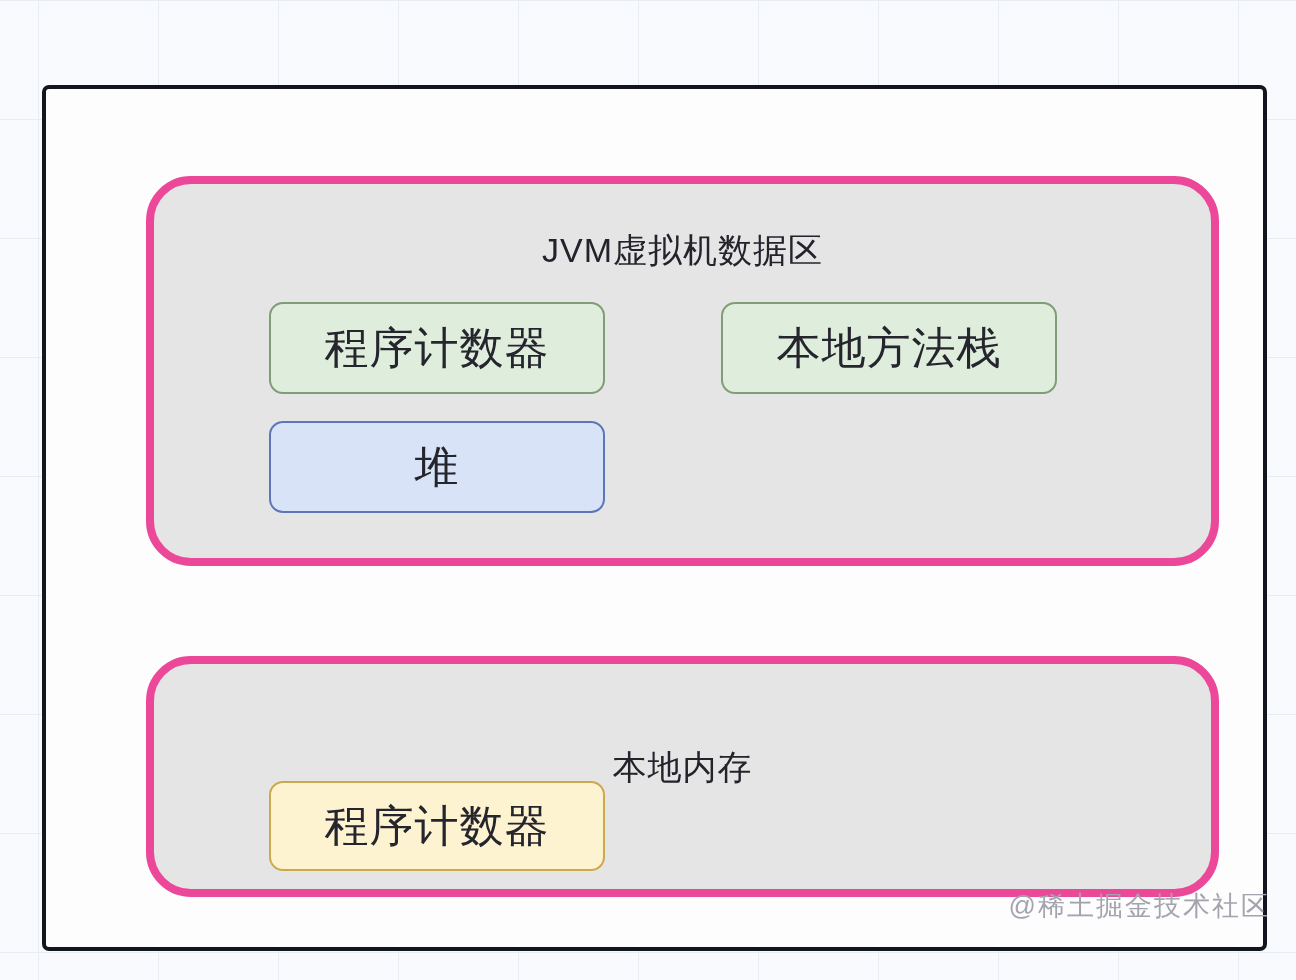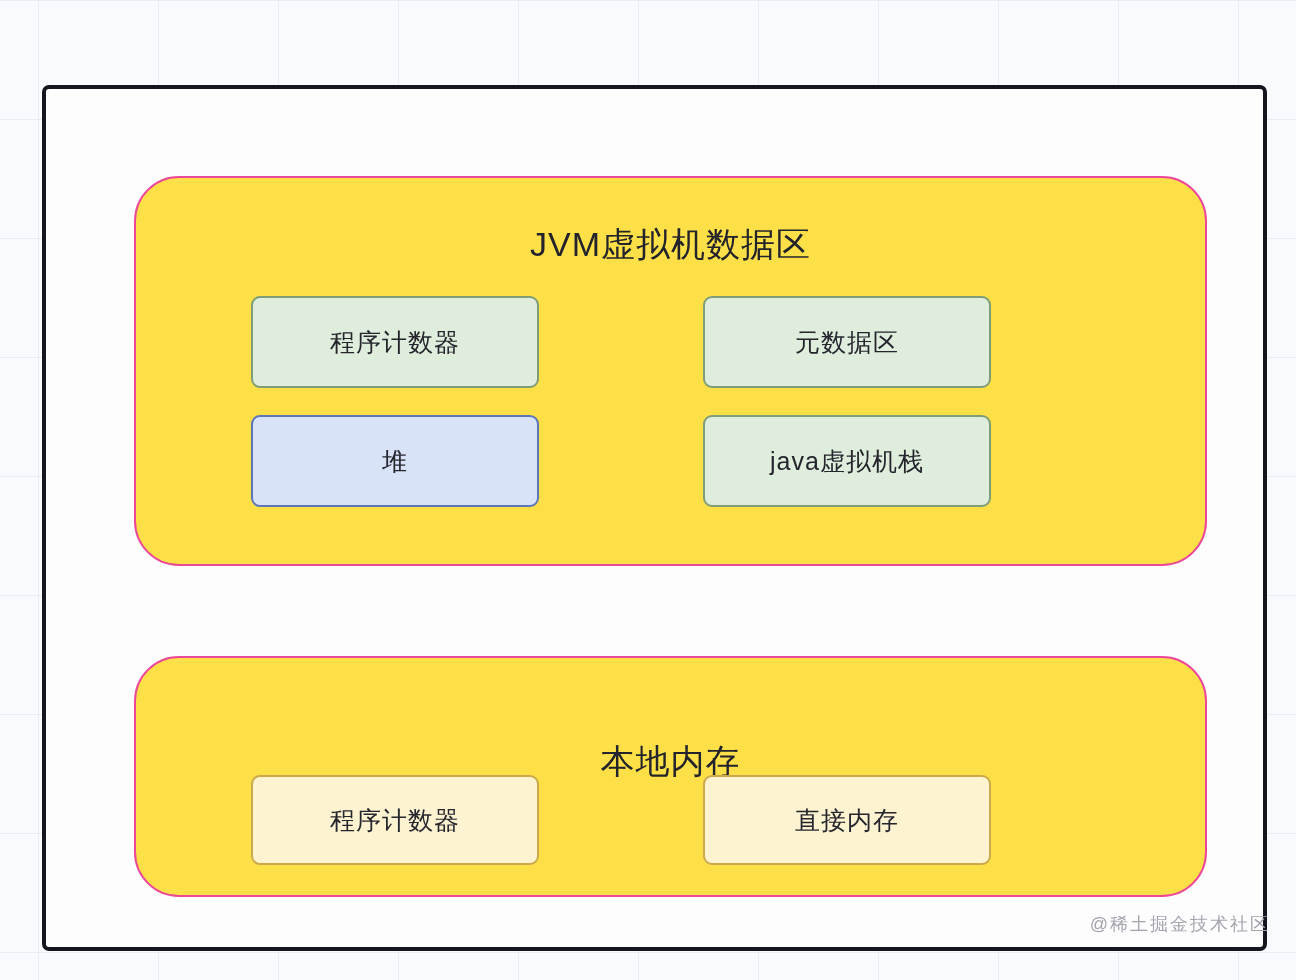--- a/index.html
+++ b/index.html
@@ -36,69 +36,69 @@
     top: 85px;
     width: 1225px;
     height: 866px;
     box-sizing: border-box;
     background: #fdfdfe;
     border: 4px solid #13161f;
     border-radius: 7px;
   }
   .panel {
     position: absolute;
-    left: 88px;
+    left: 100px;
     width: 1073px;
     box-sizing: border-box;
-    border: 2px solid #ec4899;
+    border: 8px solid #ec4899;
     border-radius: 45px;
-    background: #fde047;
+    background: #e5e5e5;
   }
   .panel-data   { top: 87px;  height: 390px; }
   .panel-native { top: 567px; height: 241px; }
   .panel-title {
     position: absolute;
     left: 0;
     right: 0;
     top: 44px;
     text-align: center;
     font-size: 34px;
     color: #23232b;
     letter-spacing: 1px;
     white-space: nowrap;
   }
   .panel-native .panel-title { top: 40px; margin-top: 41px; }
   .node {
     position: absolute;
-    width: 288px;
+    width: 336px;
     height: 92px;
     box-sizing: border-box;
-    border-radius: 9px;
+    border-radius: 14px;
     border: 2px solid;
     display: flex;
     align-items: center;
     justify-content: center;
-    font-size: 25px;
+    font-size: 44px;
     letter-spacing: 1px;
     color: #25252d;
     white-space: nowrap;
   }
   .node-green  { background: #dfeddc; border-color: #7f9d77; }
   .node-blue   { background: #d8e3f8; border-color: #5d76ba; }
   .node-yellow { background: #fdf3d1; border-color: #cda94e; height: 90px; }
   .col-left  { left: 115px; }
   .col-right { left: 567px; }
   .row-1 { top: 118px; }
   .row-2 { top: 237px; }
   .row-y { top: 117px; }
   .watermark {
     position: absolute;
     right: 26px;
-    top: 912px;
-    font-size: 18px;
+    top: 888px;
+    font-size: 27px;
     color: #a4a4ae;
     letter-spacing: 2px;
     white-space: nowrap;
   }
 </style>
 </head>
 <body>
 
 <div class="canvas">
 
@@ -106,41 +106,35 @@
   <div class="outer-box">
 
     <div class="panel panel-data">
       <div class="panel-title">JVM虚拟机数据区</div>
 
       <div class="node node-green col-left row-1">
         <span>程序计数器</span>
       </div>
 
       <div class="node node-green col-right row-1">
-        <span>元数据区</span>
+        <span>本地方法栈</span>
       </div>
 
       <div class="node node-blue col-left row-2">
         <span>堆</span>
       </div>
 
-      <div class="node node-green col-right row-2">
-        <span>java虚拟机栈</span>
-      </div>
     </div>
 
     <div class="panel panel-native">
       <div class="panel-title">本地内存</div>
 
       <div class="node node-yellow col-left row-y">
         <span>程序计数器</span>
       </div>
 
-      <div class="node node-yellow col-right row-y">
-        <span>直接内存</span>
-      </div>
     </div>
 
   </div>
 
   <div class="watermark">@稀土掘金技术社区</div>
 
 </div>
 
 </body></html>

